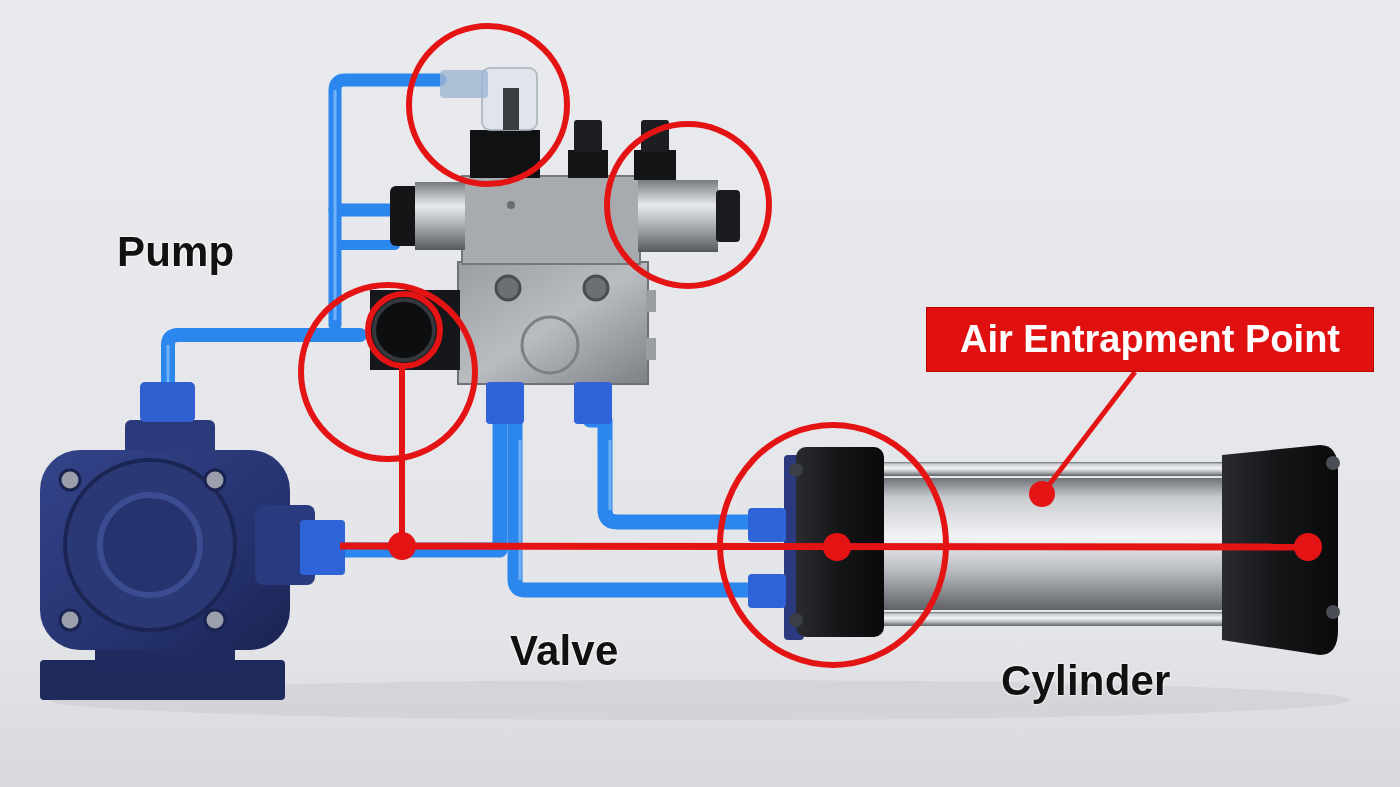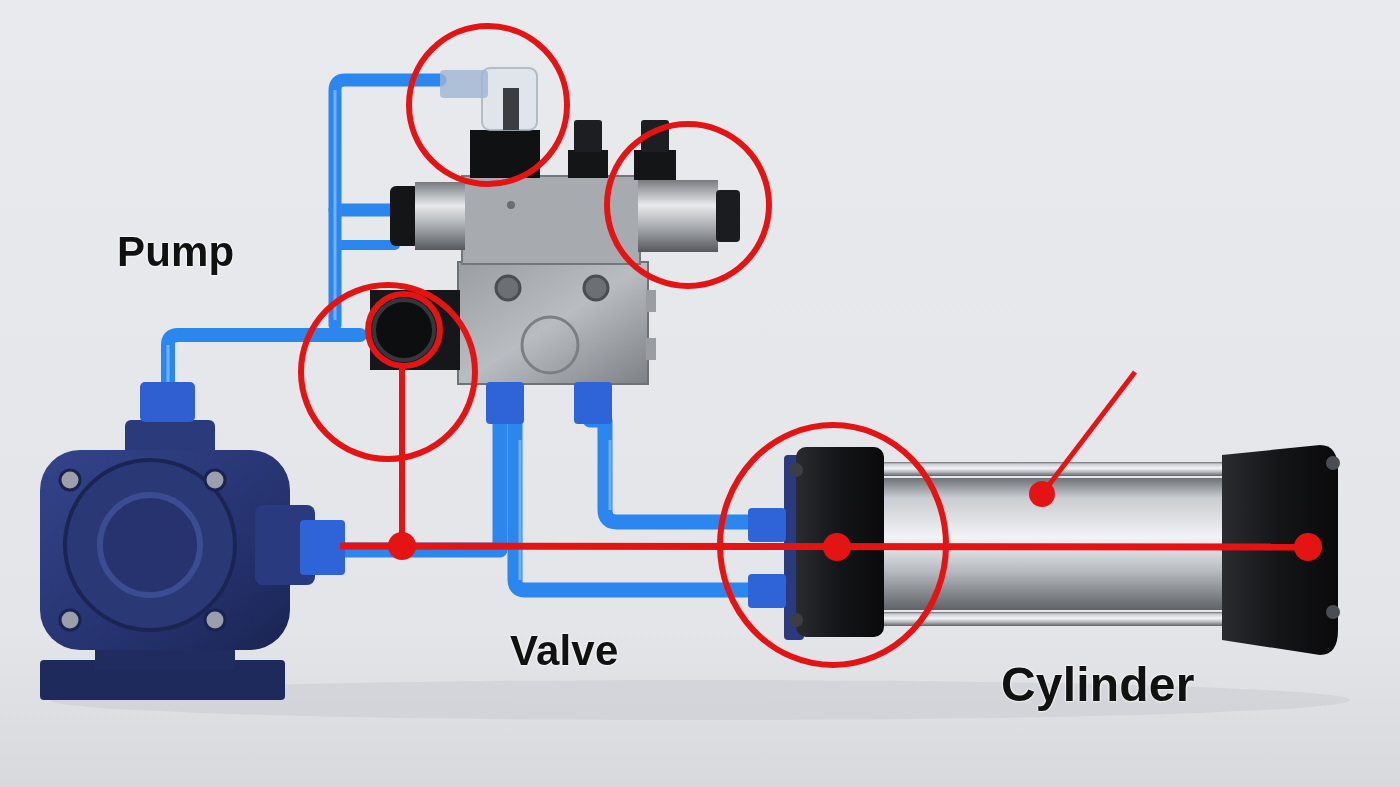--- a/index.html
+++ b/index.html
@@ -172,14 +172,15 @@
     <g fill="#e41414">
       <circle cx="402" cy="546" r="14"></circle>
       <circle cx="837" cy="547" r="14"></circle>
       <circle cx="1308" cy="547" r="14"></circle>
       <circle cx="1042" cy="494" r="13"></circle>
     </g>
   </svg>
 
   <div class="label" style="left:117px; top:228px; font-size:42px;">Pump</div>
   <div class="label" style="left:510px; top:627px; font-size:42px;">Valve</div>
-  <div class="label" style="left:1001px; top:657px; font-size:48px;">Cylinder</div>
+  <div class="label" style="left:1001px; top:657px; font-size:42px;">Cylinder</div>
+  <div class="callout">Air Entrapment Point</div>
 </div>
 
 </body></html>

